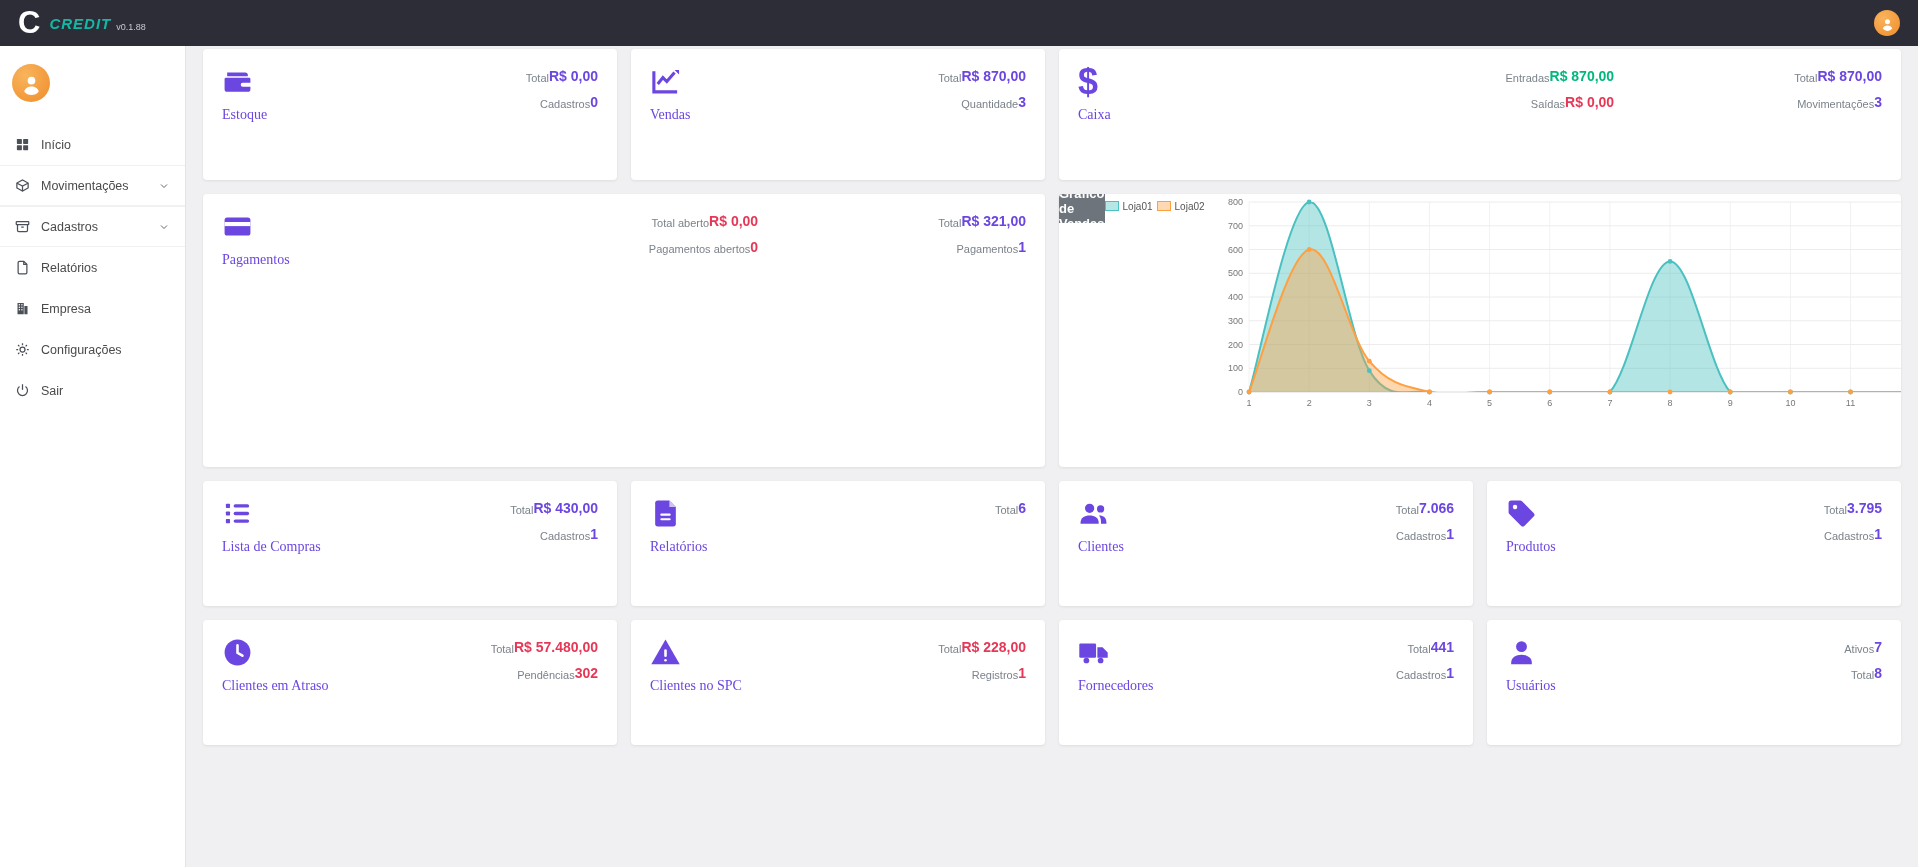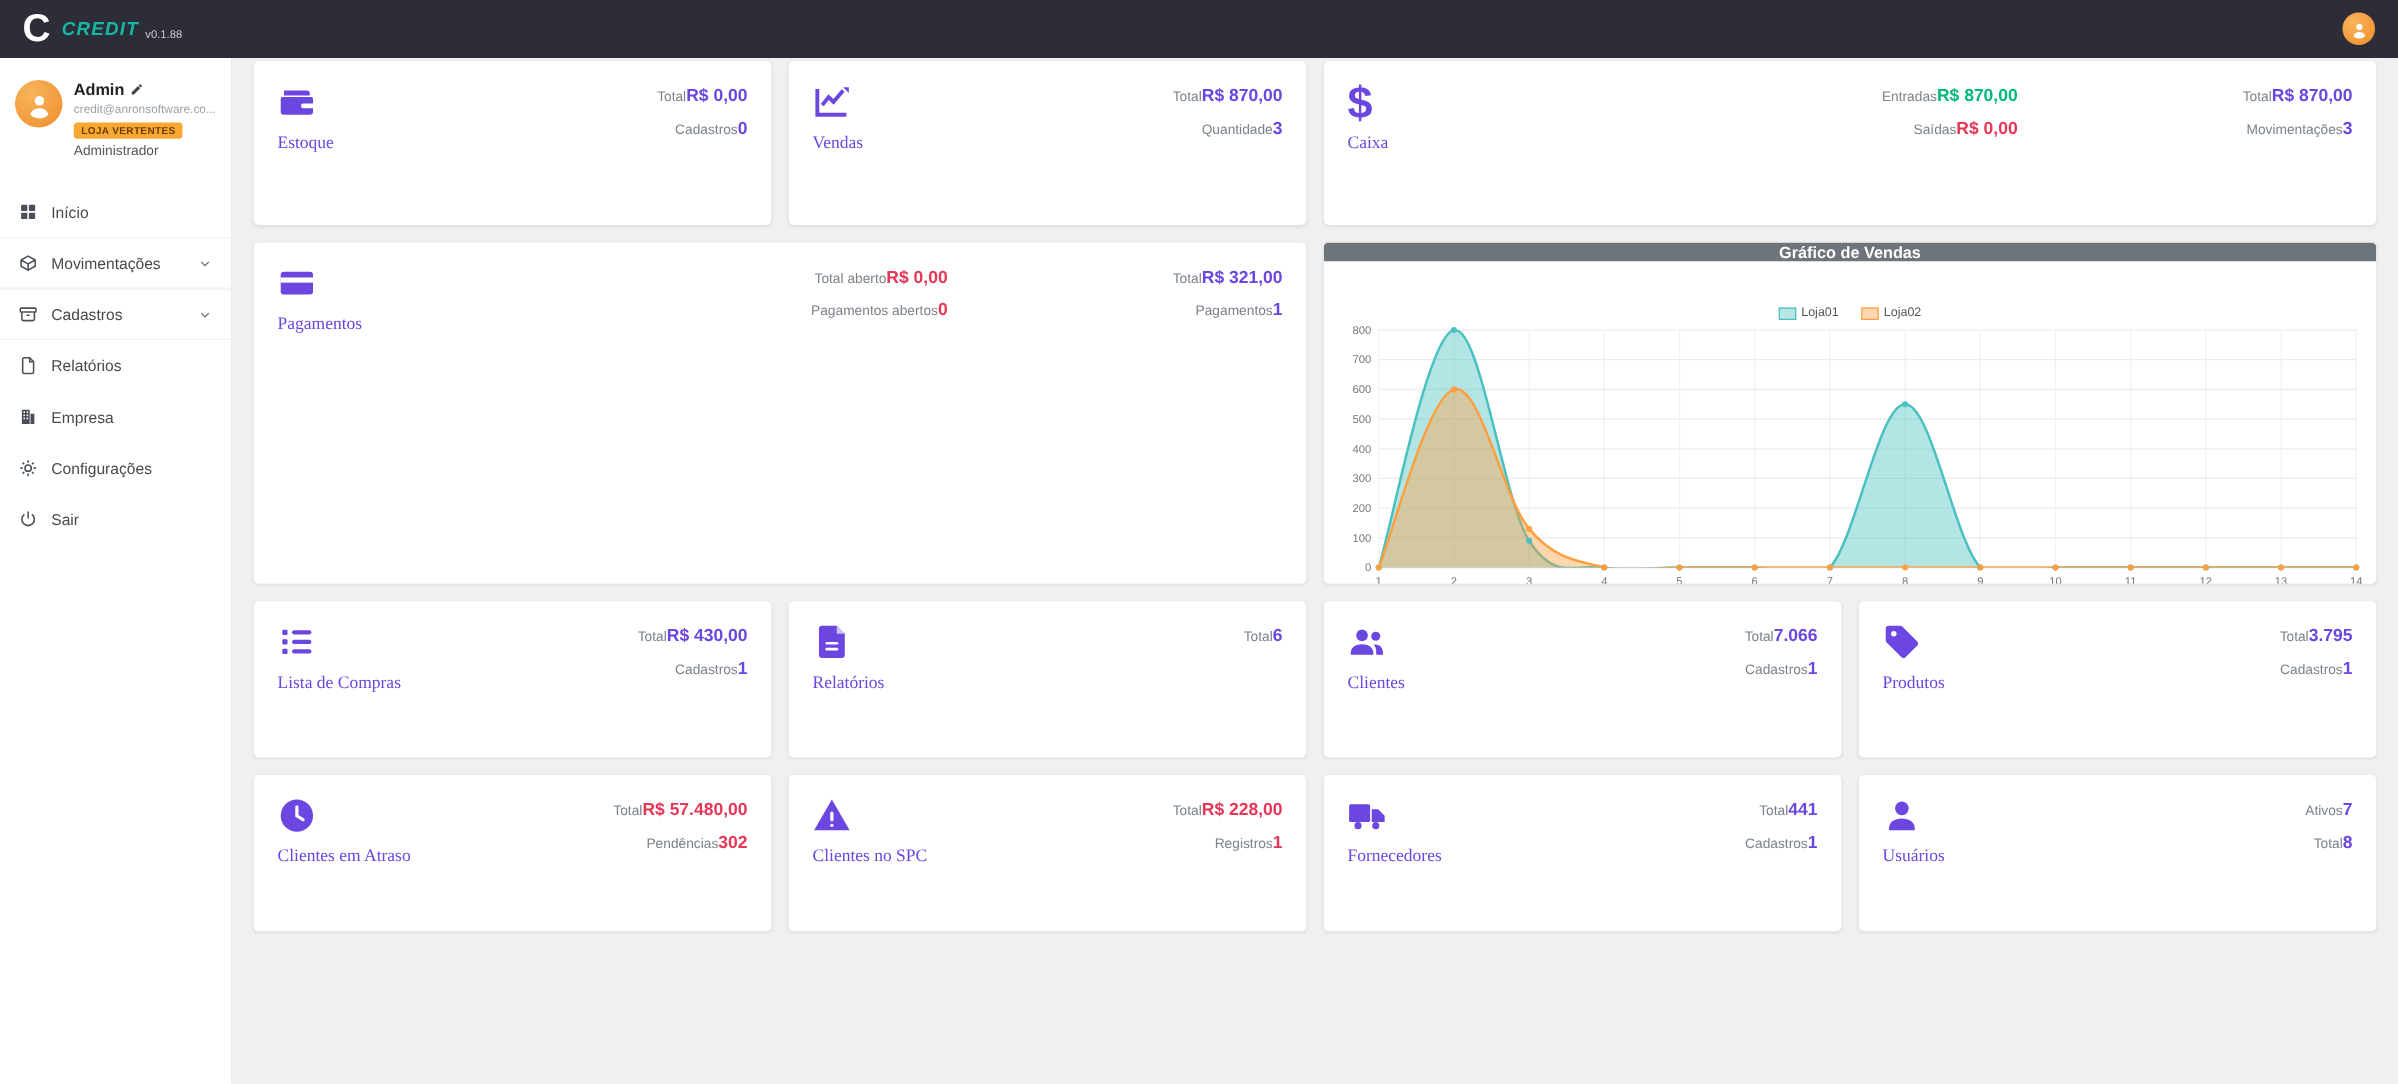--- a/index.html
+++ b/index.html
@@ -49,41 +49,41 @@
   .month-filter { font-size:11px; color:#222; display:flex; align-items:center; gap:5px; }
   .month-filter select { font-size:11px; padding:1px 2px; border:1px solid #767676; border-radius:2px;
                          background:#fff; font-family:inherit; }
 
   .grid { display:grid; grid-template-columns:repeat(4, 1fr); grid-template-rows:131px 273px 125px 125px;
           gap:14px; }
   .card { background:#fff; border-radius:4px; box-shadow:0 1px 3px rgba(0,0,0,.08);
           padding:17px 19px; display:flex; justify-content:space-between; align-items:flex-start; }
   #card-caixa { grid-column:3 / 5; }
   #card-pagamentos { grid-column:1 / 3; }
-  #card-chart { grid-column:3 / 5; padding:0; flex-direction:column; align-items:stretch; overflow:hidden; }
+  #card-chart { grid-column:3 / 5; padding:0; flex-direction:row; align-items:stretch; overflow:hidden; }
 
   .card-left { display:flex; flex-direction:column; gap:10px; }
   .card-icon { width:31px; height:31px; display:flex; align-items:center; }
   .card-icon svg { width:31px; height:31px; }
   .dollar-glyph { font-size:36px; font-weight:bold; color:#6b46e0; line-height:31px; }
   .card-title { color:#6b46e0; font-size:14px; text-decoration:none; cursor:pointer;font-family:Liberation Serif, serif; }
   .card-stats { display:flex; flex-direction:column; align-items:flex-end; }
   .stats-group { display:flex; gap:180px; }
   .stat { display:flex; align-items:flex-end; margin-bottom:8px; }
   .stat-label { font-size:11px; color:#7b828a; }
   .stat-value { font-size:14px; font-weight:bold; margin-top:2px; }
   .stat-value[data-color="purple"] { color:#6b46e0; }
   .stat-value[data-color="red"] { color:#e63757; }
   .stat-value[data-color="green"] { color:#00b87c; }
 
   
   .chart-header { height:29px; background:#6d747c; color:#fff; font-size:13px; font-weight:bold;
                   display:flex; align-items:center; justify-content:center; }
-  .chart-legend { display:flex; justify-content:center; align-items:center; gap:18px; height:24px;
-                  font-size:10px; color:#555;margin-top:36px; }
+  .chart-legend { display:flex; justify-content:center; align-items:center; gap:4px; height:24px;
+                  font-size:10px; color:#555; }
   .legend-item { display:flex; align-items:center; cursor:pointer; }
   .legend-box { width:14px; height:10px; border:1.5px solid #999; display:inline-block; margin-right:4px; }
   .chart-plot { flex:1; }
   .chart-plot svg { display:block; }
   .tick { font-size:9px; fill:#777; font-family:"Liberation Sans", sans-serif; }
 </style>
 </head>
 <body>
 
 <div class="topbar">
@@ -99,31 +99,20 @@
 </div>
 
 <div class="sidebar">
   <div class="profile">
     <span class="avatar">
       <svg viewBox="0 0 24 24" fill="#fff">
           <circle cx="12" cy="9" r="4"></circle>
           <path d="M4.5 20.5c.9-3.6 4-5.3 7.5-5.3s6.6 1.7 7.5 5.3a10 10 0 0 1-15 0z"></path>
         </svg>
     </span>
-    <div class="profile-info">
-      <div class="p-name">
-        <span>Admin</span>
-        <svg class="edit-ic" viewBox="0 0 24 24" fill="#444">
-            <path d="M3 17.2V21h3.8L17.9 9.9l-3.8-3.8zM20.7 7.1a1 1 0 0 0 0-1.4l-2.4-2.4a1 1 0 0 0-1.4 0l-1.8 1.8 3.8 3.8z"></path>
-          </svg>
-      </div>
-      <div class="p-email">credit@anronsoftware.co...</div>
-      <span class="p-badge">LOJA VERTENTES</span>
-      <div class="p-role">Administrador</div>
-    </div>
   </div>
 
   <div class="menu">
     <div class="menu-item">
       <span class="mi-icon">
           <svg viewBox="0 0 24 24" fill="#4b5058">
             <rect x="3" y="3" width="8" height="8" rx="1"></rect>
             <rect x="13" y="3" width="8" height="8" rx="1"></rect>
             <rect x="3" y="13" width="8" height="8" rx="1"></rect>
             <rect x="13" y="13" width="8" height="8" rx="1"></rect>

